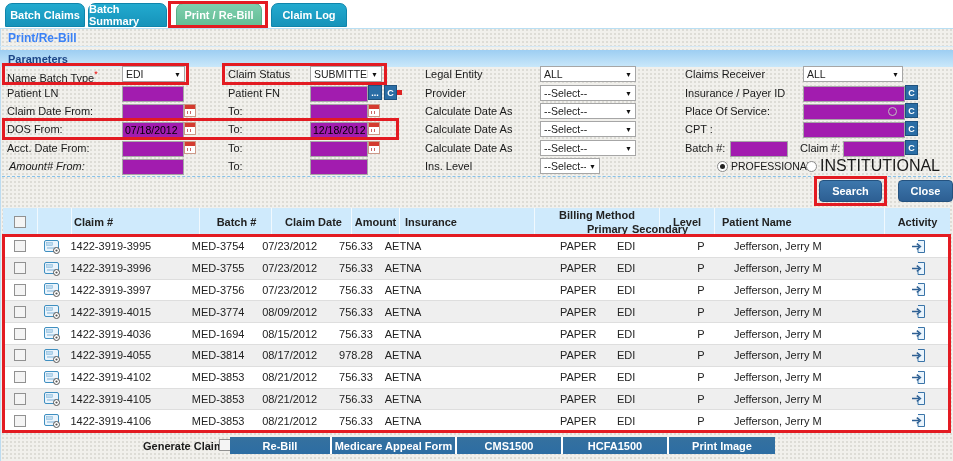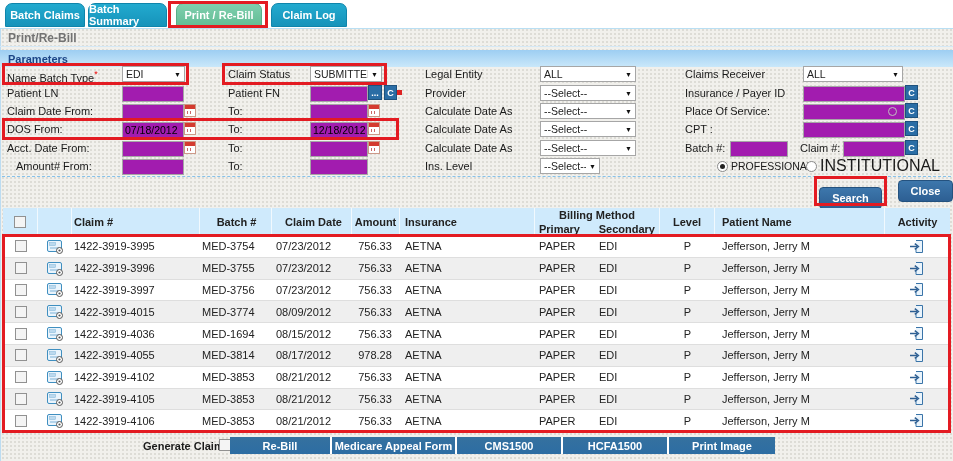--- a/index.html
+++ b/index.html
@@ -10,21 +10,21 @@
         background-image:radial-gradient(#dddcd6 1px,transparent 1px);
         background-size:4px 4px;border-left:1px solid #bcdcf2;}
   
   .tab{position:absolute;top:3px;height:24px;border-radius:7px 7px 0 0;
        background:linear-gradient(#22aacf,#1693ba);color:#fff;font-weight:bold;
        display:flex;align-items:center;justify-content:center;cursor:pointer;
        border:1px solid #0f85ab;box-sizing:border-box;}
   .tab.active{background:linear-gradient(#7fcfae,#63bd95);border-color:#58ad88;}
   .titlebar{position:absolute;left:0;top:28px;width:953px;height:19px;
             border-top:1px solid #b9dff3;border-bottom:1px solid #d4e8f6;box-sizing:border-box;}
-  .titletext{position:absolute;left:8px;top:2px;font-weight:bold;font-size:12px;color:#737373;text-align:right;}
+  .titletext{position:absolute;left:8px;top:2px;font-weight:bold;font-size:12px;color:#3b82f6;text-align:right;}
   .parambar{position:absolute;left:0;top:50px;width:953px;height:17px;
             background:linear-gradient(#9dcef2,#c9e7fa);color:#1c4587;font-weight:bold;
             display:flex;align-items:center;padding-left:8px;box-sizing:border-box;}
   
   .lbl{position:absolute;height:16px;line-height:16px;white-space:nowrap;color:#1a1a1a;}
   .inp{position:absolute;height:14px;border:1px solid #a6a6a6;background:#a21caf;
        font-family:inherit;font-size:10.5px;padding:0 2px;box-sizing:content-box;}
   .dd{position:absolute;height:16px;border:1px solid #a6a6a6;background:#fff;
       display:flex;align-items:center;justify-content:space-between;
       padding:0 3px;box-sizing:border-box;cursor:pointer;}
@@ -59,21 +59,21 @@
   .trow{display:flex;height:20.8px;background:#fff;border-bottom:1px solid #dedede;align-items:center;}
   .trow.alt{background:#efefef;}
   .c{box-sizing:border-box;white-space:nowrap;overflow:hidden;}
   .w-chk{width:35px;display:flex;justify-content:center;}
   .w-icon{width:34px;display:flex;justify-content:center;}
   .w-claim{width:128px;padding-left:2px;}
   .w-batch{width:72px;padding-left:2px;}
   .w-date{width:80px;padding-left:4px;}
   .w-amt{width:48px;text-align:center;padding-right:2px;}
   .w-ins{width:135px;padding-left:5px;}
-  .w-prim{width:60px;padding-left:4px;}
+  .w-prim{width:60px;padding-left:4px;margin-left:48px;}
   .w-sec{width:65px;padding-left:4px;}
   .w-lvl{width:55px;text-align:center;justify-content:center;}
   .w-pat{width:170px;padding-left:7px;}
   .w-act{width:65px;display:flex;justify-content:center;}
   .bm-group{width:125px;display:flex;flex-direction:column;border-right:1px solid rgba(255,255,255,.7);box-sizing:border-box;}
   .bm-top{height:14px;display:flex;align-items:center;justify-content:center;}
   .bm-bot{height:14px;display:flex;}
   .bm-bot div{display:flex;align-items:center;}
   
   .fbtn{position:absolute;top:437px;height:17px;background:linear-gradient(#35719f,#2d6da3);
@@ -197,37 +197,37 @@
       <span class="dda">▼</span>
     </div>
   <span class="lbl" style="left:685px;top:140px;">Batch #:</span>
   <input class="inp" style="left: 730px; top: 141px; width: 52px;" value="">
   <span class="lbl" style="left:800px;top:140px;">Claim #:</span>
   <input class="inp" style="left: 843px; top: 141px; width: 56px;" value="">
   <div class="btn-sm" style="left:905px;top:140px;">
       <span>C</span>
     </div>
 
-  <span class="lbl" style="left:16px;top:158px;">Amount# From:</span>
+  <span class="lbl" style="left:9px;top:158px;font-style:italic;">Amount# From:</span>
   <input class="inp" style="left: 122px; top: 159px; width: 56px;" value="">
   <span class="lbl" style="left:228px;top:158px;">To:</span>
   <input class="inp" style="left: 310px; top: 159px; width: 52px;" value="">
   <span class="lbl" style="left:425px;top:158px;">Ins. Level</span>
   <div class="dd" style="left:540px;top:158px;width:60px;">
       <span class="ddt">--Select--</span>
       <span class="dda">▼</span>
     </div>
   <span class="radio sel" style="left:717px;top:161px;"></span>
   <span class="lbl" style="left:731px;top:158px;font-size:10.5px;">PROFESSIONAL</span>
   <span class="radio" style="left:806px;top:161px;"></span>
   <span class="lbl" style="left:820px;top:158px;font-size:16px;">INSTITUTIONAL</span>
 
   <div class="dashes"></div>
 
-  <div class="btn" style="left:819px;top:187px;width:63px;">
+  <div class="btn" style="left:819px;top:180px;width:63px;">
       <span>Search</span>
     </div>
   <div class="btn" style="left:898px;top:180px;width:55px;">
       <span>Close</span>
     </div>
 
   <div class="thead">
     <div class="hc w-chk">
         <span class="cb"></span>
       </div>

